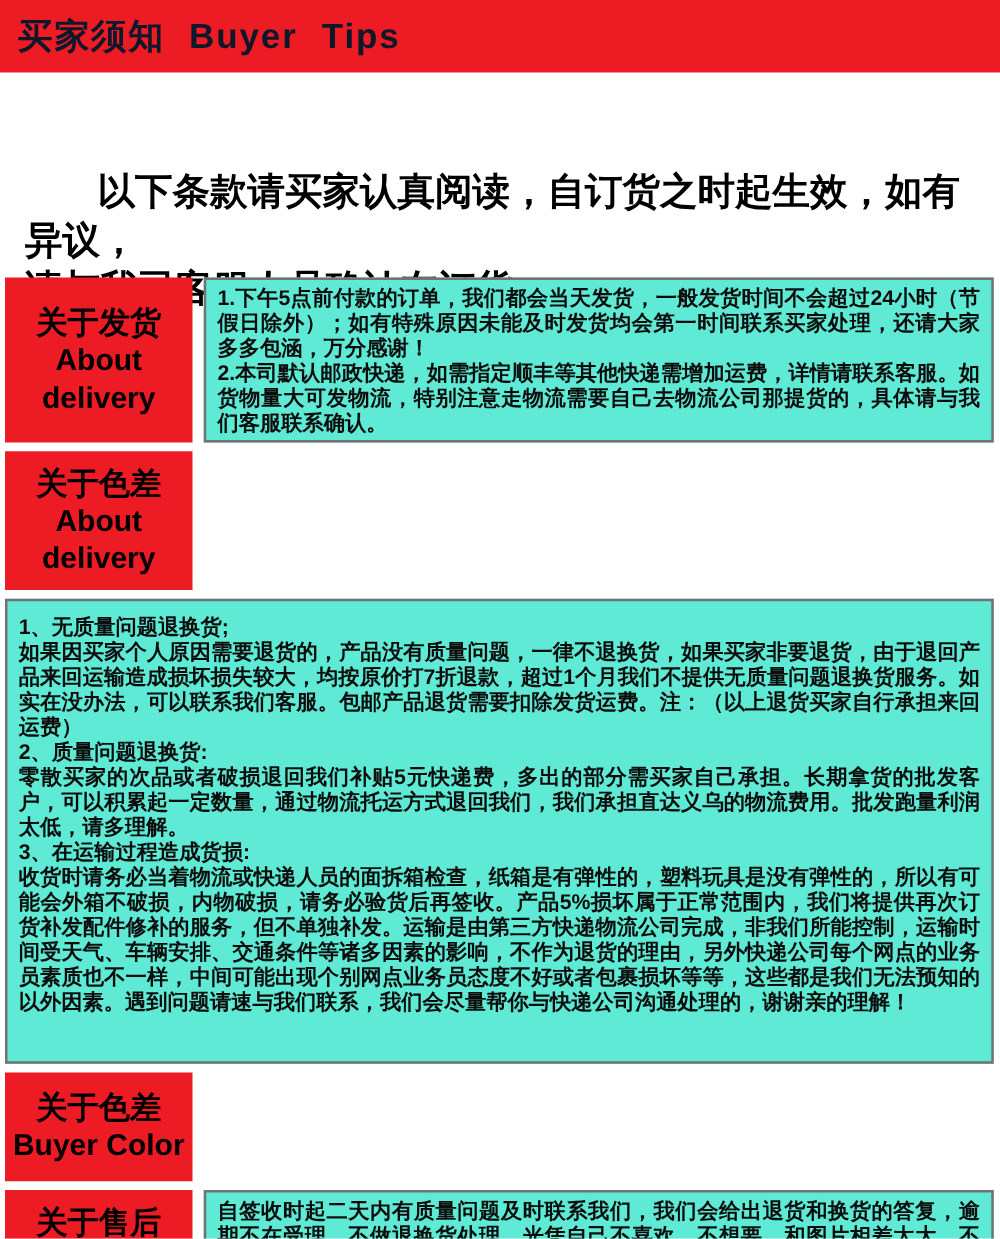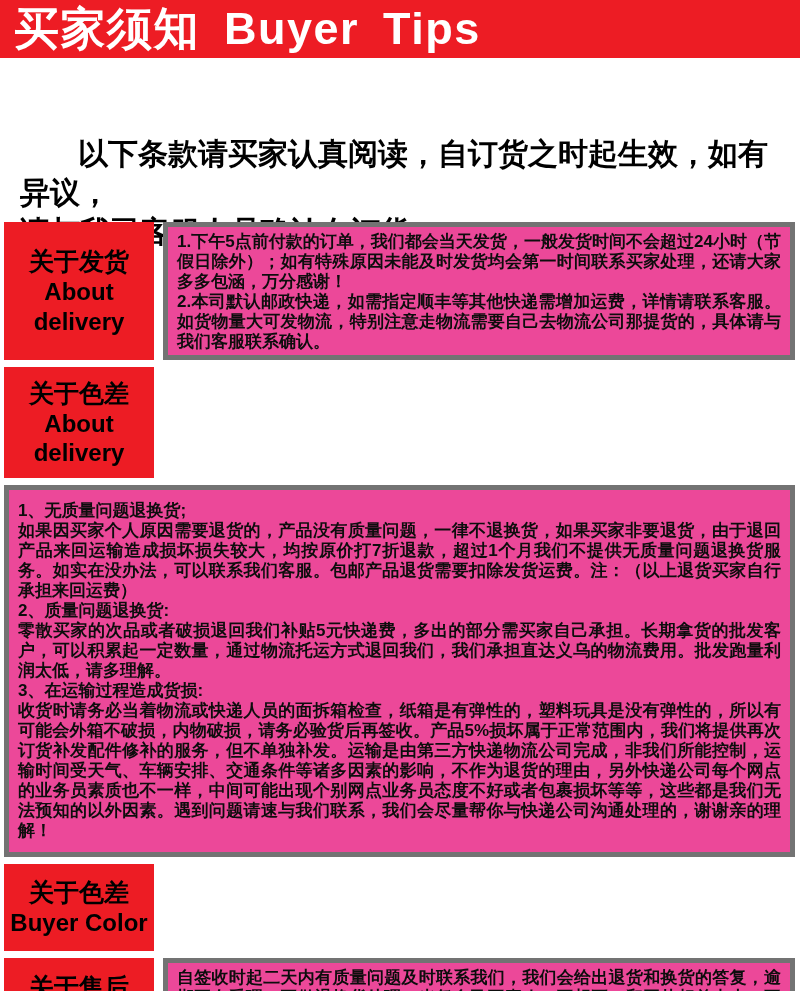--- a/index.html
+++ b/index.html
@@ -18,23 +18,23 @@
   }
   
   .header {
     background: #ED1C24;
     height: 58px;
     display: flex;
     align-items: center;
     padding-left: 14px;
   }
   .header-title {
-    font-size: 45px;
+    font-size: 28px;
     font-weight: 900;
-    color: #ffffff;
+    color: #0f172a;
     letter-spacing: 1.5px;
     word-spacing: 10px;
     white-space: nowrap;
     text-align: center;
   }
   
   .intro {
     padding: 31px 10px 8px 20px;
     height: 80px;
     box-sizing: content-box;
@@ -76,22 +76,22 @@
   }
   .label-en {
     font-size: 24px;
     font-weight: 600;
     color: #000000;
     line-height: 1.22;
     white-space: pre-line;
   }
   .content-box {
     flex: 1;
-    border: 5px solid #737373;
-    background: #ec4899;
+    border: 2px solid #737373;
+    background: #5eead4;
     box-sizing: border-box;
     padding: 5px 9px 3px 9px;
   }
   .content-text {
     font-size: 17px;
     line-height: 20px;
     font-weight: 600;
     color: #0d0d0d;
     white-space: pre-line;
     text-align: justify;

